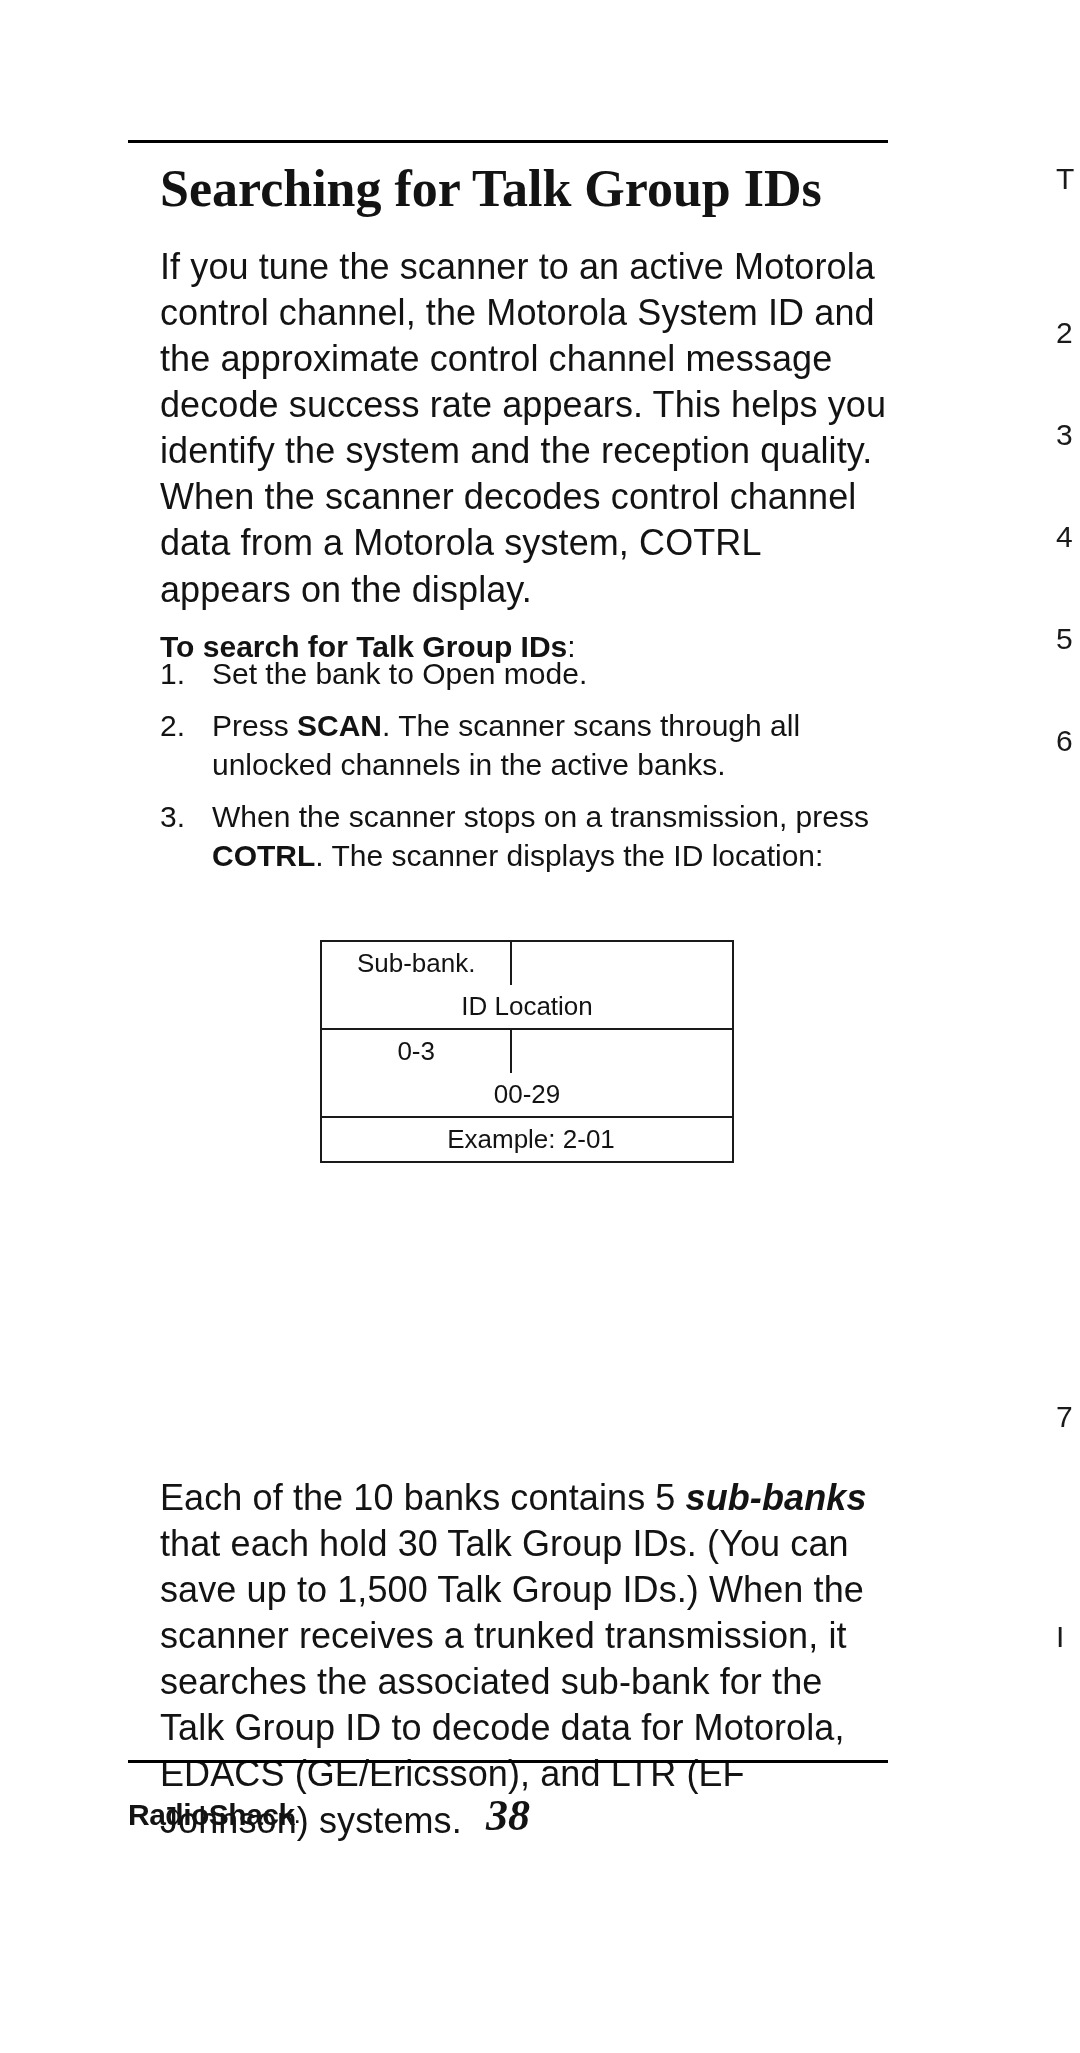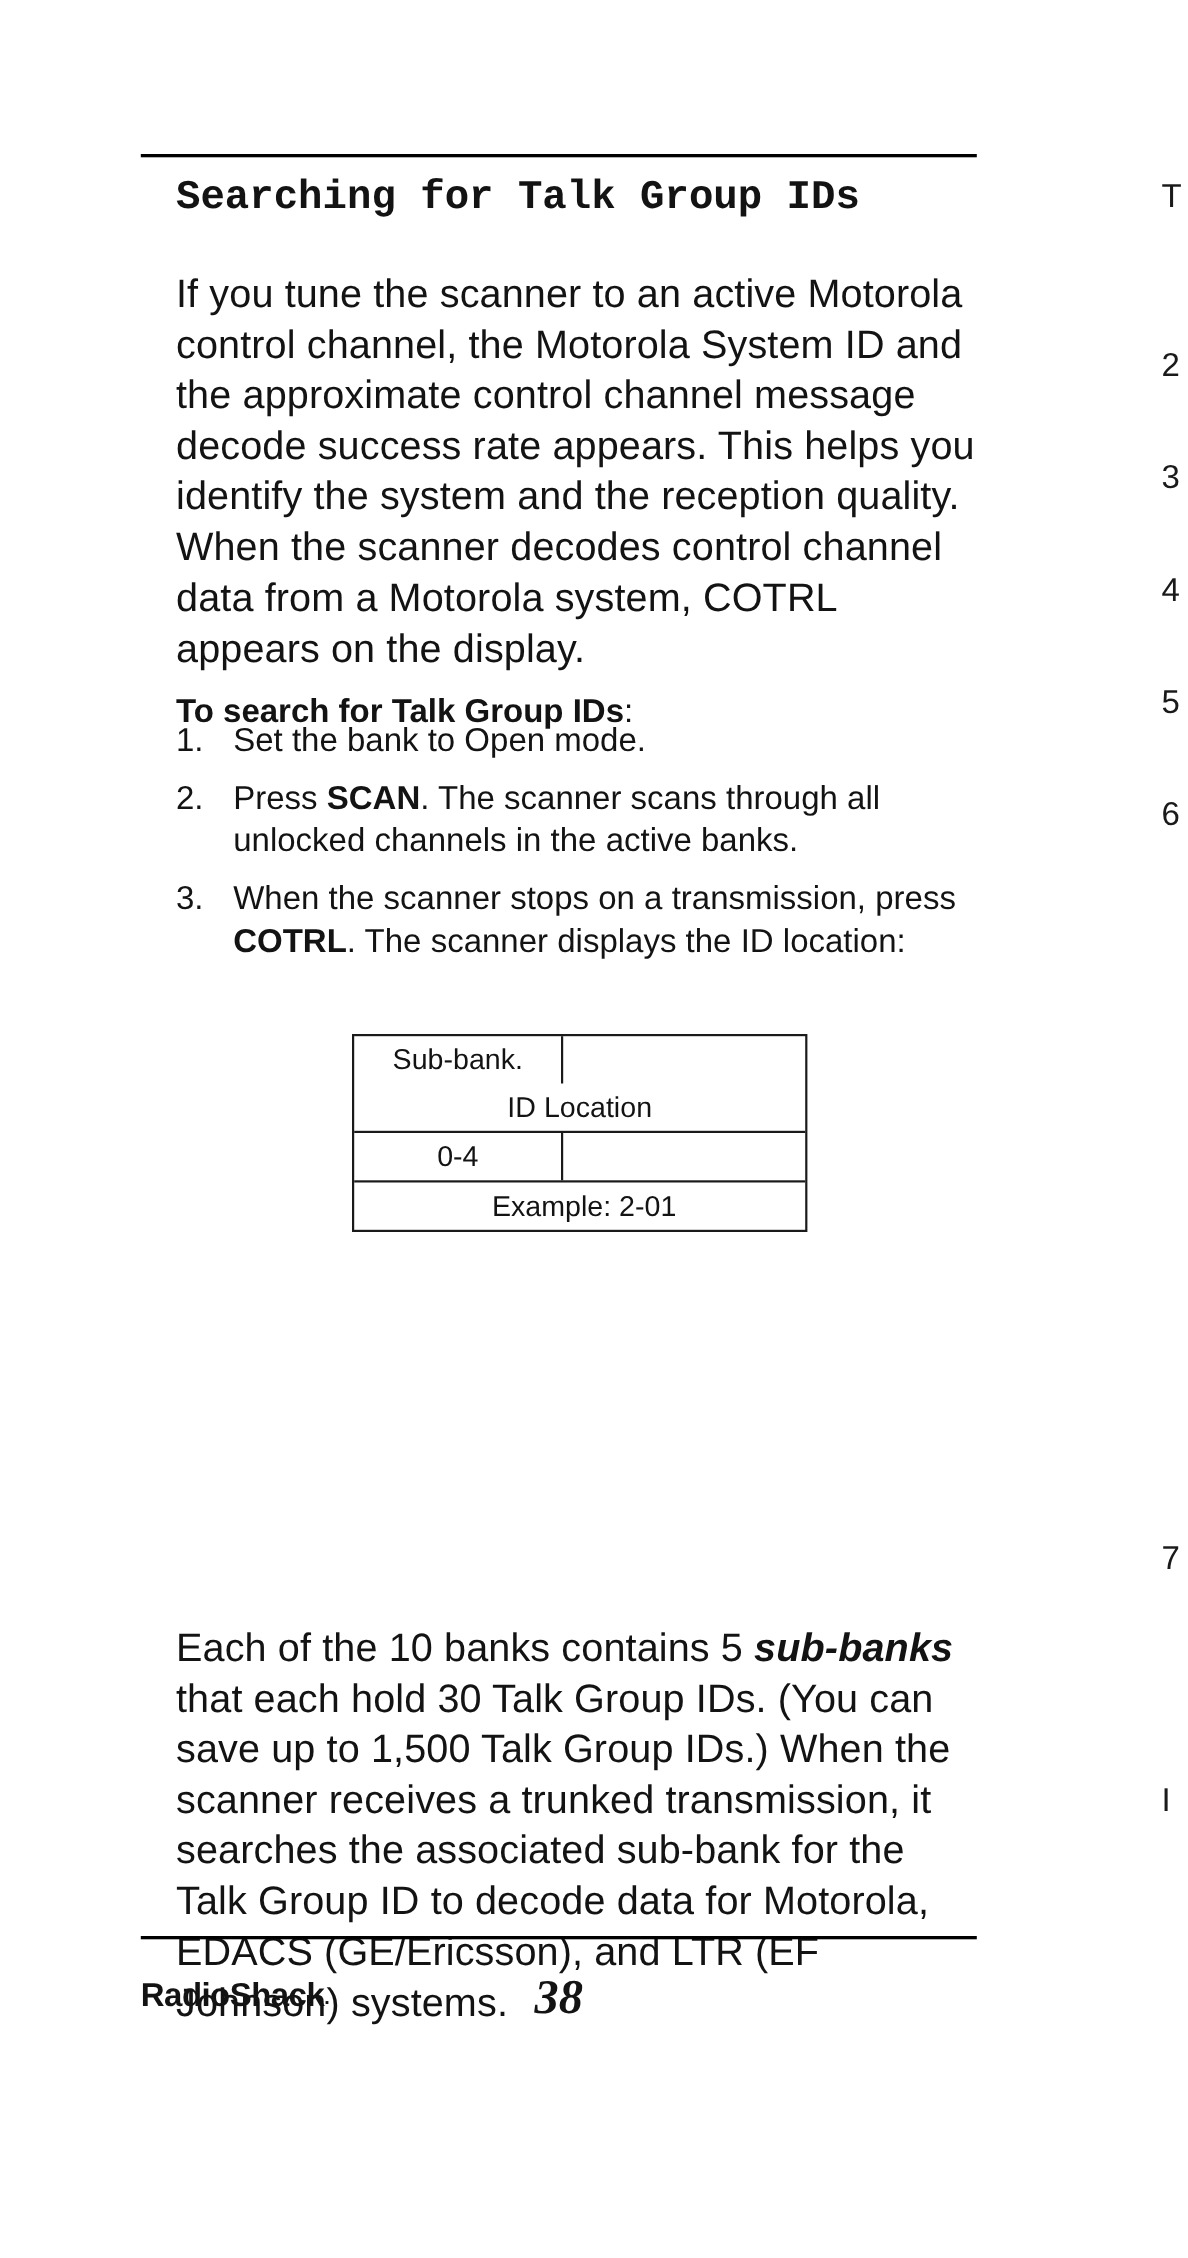--- a/index.html
+++ b/index.html
@@ -26,23 +26,23 @@
   }
   .hr-bottom {
     position: absolute;
     left: 128px;
     top: 1760px;
     width: 760px;
     height: 0;
     border-top: 3px solid #000;
   }
   h2.section {
-    font-family: Liberation Mono, monospace;
+    font-family: Liberation Serif, serif;
     font-weight: 900;
-    font-size: 37px;
+    font-size: 52px;
     letter-spacing: 0px;
     margin: 0;
     padding: 0;
     line-height: 1.1;
   }
   .h-search { position:absolute; left:160px; top:160px; width:730px; }
   .p-body {
     font-size: 36px;
     line-height: 1.28;
     margin:0;
@@ -158,21 +158,22 @@
       <div class="txt"><span>When the scanner stops on a transmission, press </span><b>COTRL</b><span>. The scanner displays the ID location:</span></div>
     </div>
   </div>
 
   <div class="table-wrap">
     <div class="tr">
       <div class="td left">Sub-bank.</div>
       <div class="td right">ID Location</div>
     </div>
     <div class="tr">
-      <div class="td left">0-4</div>
+      <div class="td left">0-3</div>
+      <div class="td right">00-29</div>
     </div>
     <div class="tr">
       <div class="td full">Example: 2-01</div>
     </div>
   </div>
 
 
 
   <p class="p-body p2"><span>Each of the 10 banks contains 5 </span><span class="bi">sub-banks</span><span> that each hold 30 Talk Group IDs. (You can save up to 1,500 Talk Group IDs.) When the scanner receives a trunked transmission, it searches the associated sub-bank for the Talk Group ID to decode data for Motorola, EDACS (GE/Ericsson), and LTR (EF Johnson) systems.</span></p>
 

